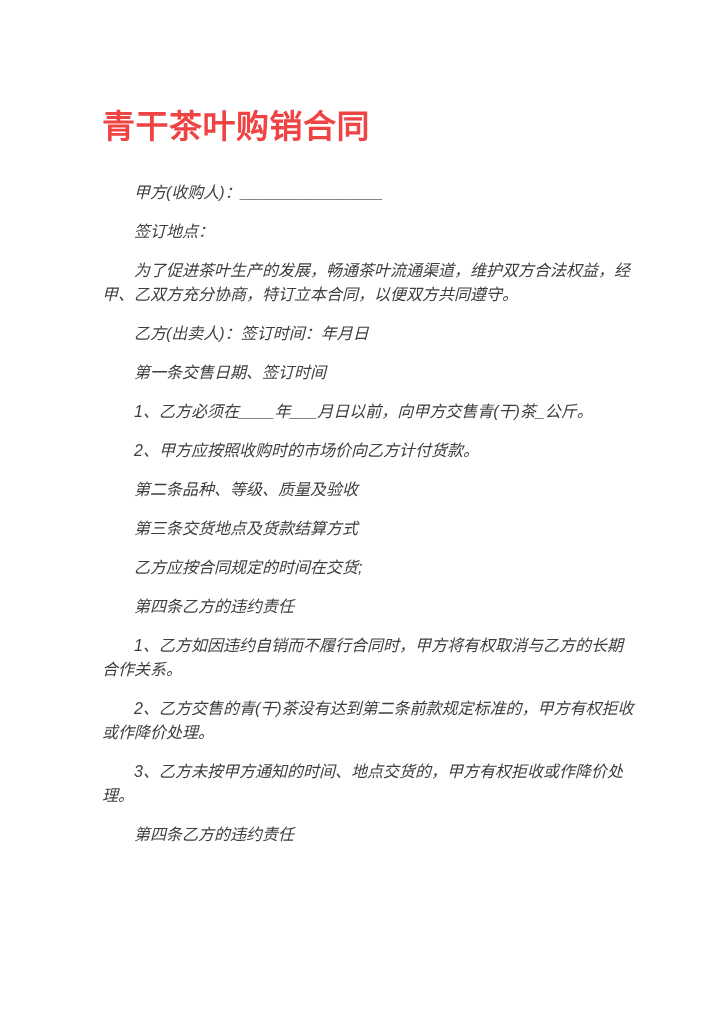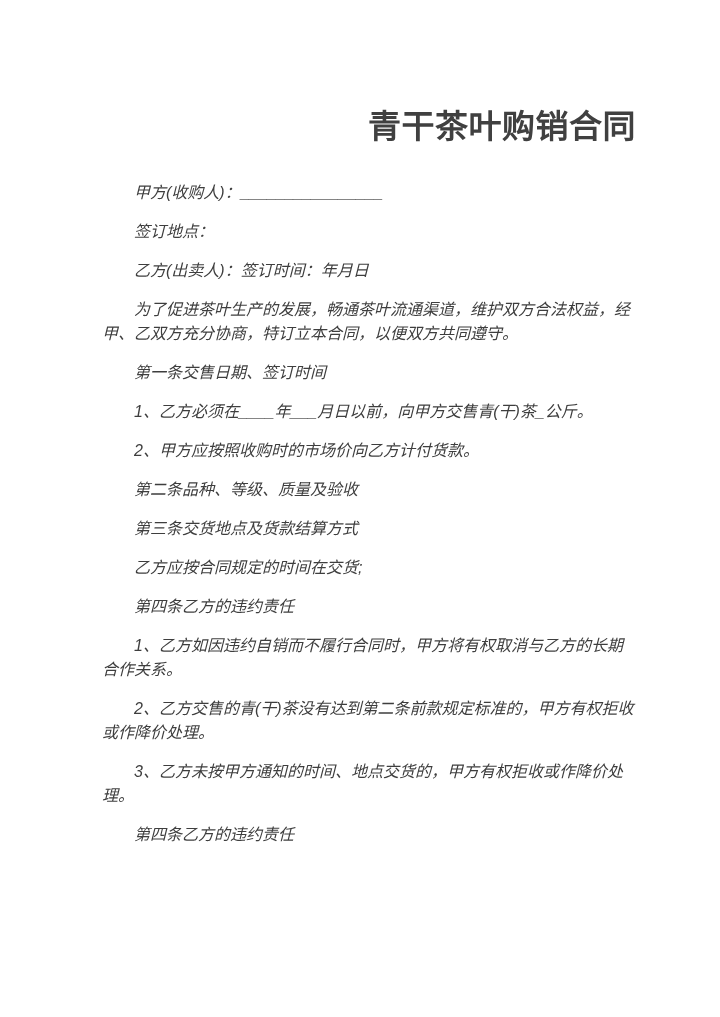--- a/index.html
+++ b/index.html
@@ -21,43 +21,43 @@
     font-family: "Liberation Sans", "DejaVu Sans", sans-serif;
     font-size: 16px;
     line-height: 24px;
     color: #3e3e3e;
   }
   .doc-title {
     font-family: "Liberation Serif", "DejaVu Serif", serif;
     font-weight: 700;
     font-size: 33px;
     line-height: 42px;
-    text-align: right;
-    color: #404040;
+    text-align: left;
+    color: #ef4444;
     margin: 0 0 33px 0;
     letter-spacing: 0.5px;
   }
   .para {
     margin: 0 0 15px 0;
     text-indent: 2em;
     word-break: break-all;
     font-style: italic;
   }
 </style>
 </head>
 <body>
 
 <div class="page">
   <h1 class="doc-title">青干茶叶购销合同</h1>
 
   <p class="para">甲方(收购人)：________________</p>
   <p class="para">签订地点：</p>
+  <p class="para">为了促进茶叶生产的发展，畅通茶叶流通渠道，维护双方合法权益，经甲、乙双方充分协商，特订立本合同，以便双方共同遵守。</p>
+
   <p class="para">乙方(出卖人)：签订时间：年月日</p>
-
-  <p class="para">为了促进茶叶生产的发展，畅通茶叶流通渠道，维护双方合法权益，经甲、乙双方充分协商，特订立本合同，以便双方共同遵守。</p>
 
   <p class="para">第一条交售日期、签订时间</p>
   <p class="para">1、乙方必须在____年___月日以前，向甲方交售青(干)茶_公斤。</p>
   <p class="para">2、甲方应按照收购时的市场价向乙方计付货款。</p>
 
   <p class="para">第二条品种、等级、质量及验收</p>
 
   <p class="para">第三条交货地点及货款结算方式</p>
   <p class="para">乙方应按合同规定的时间在交货;</p>
 

